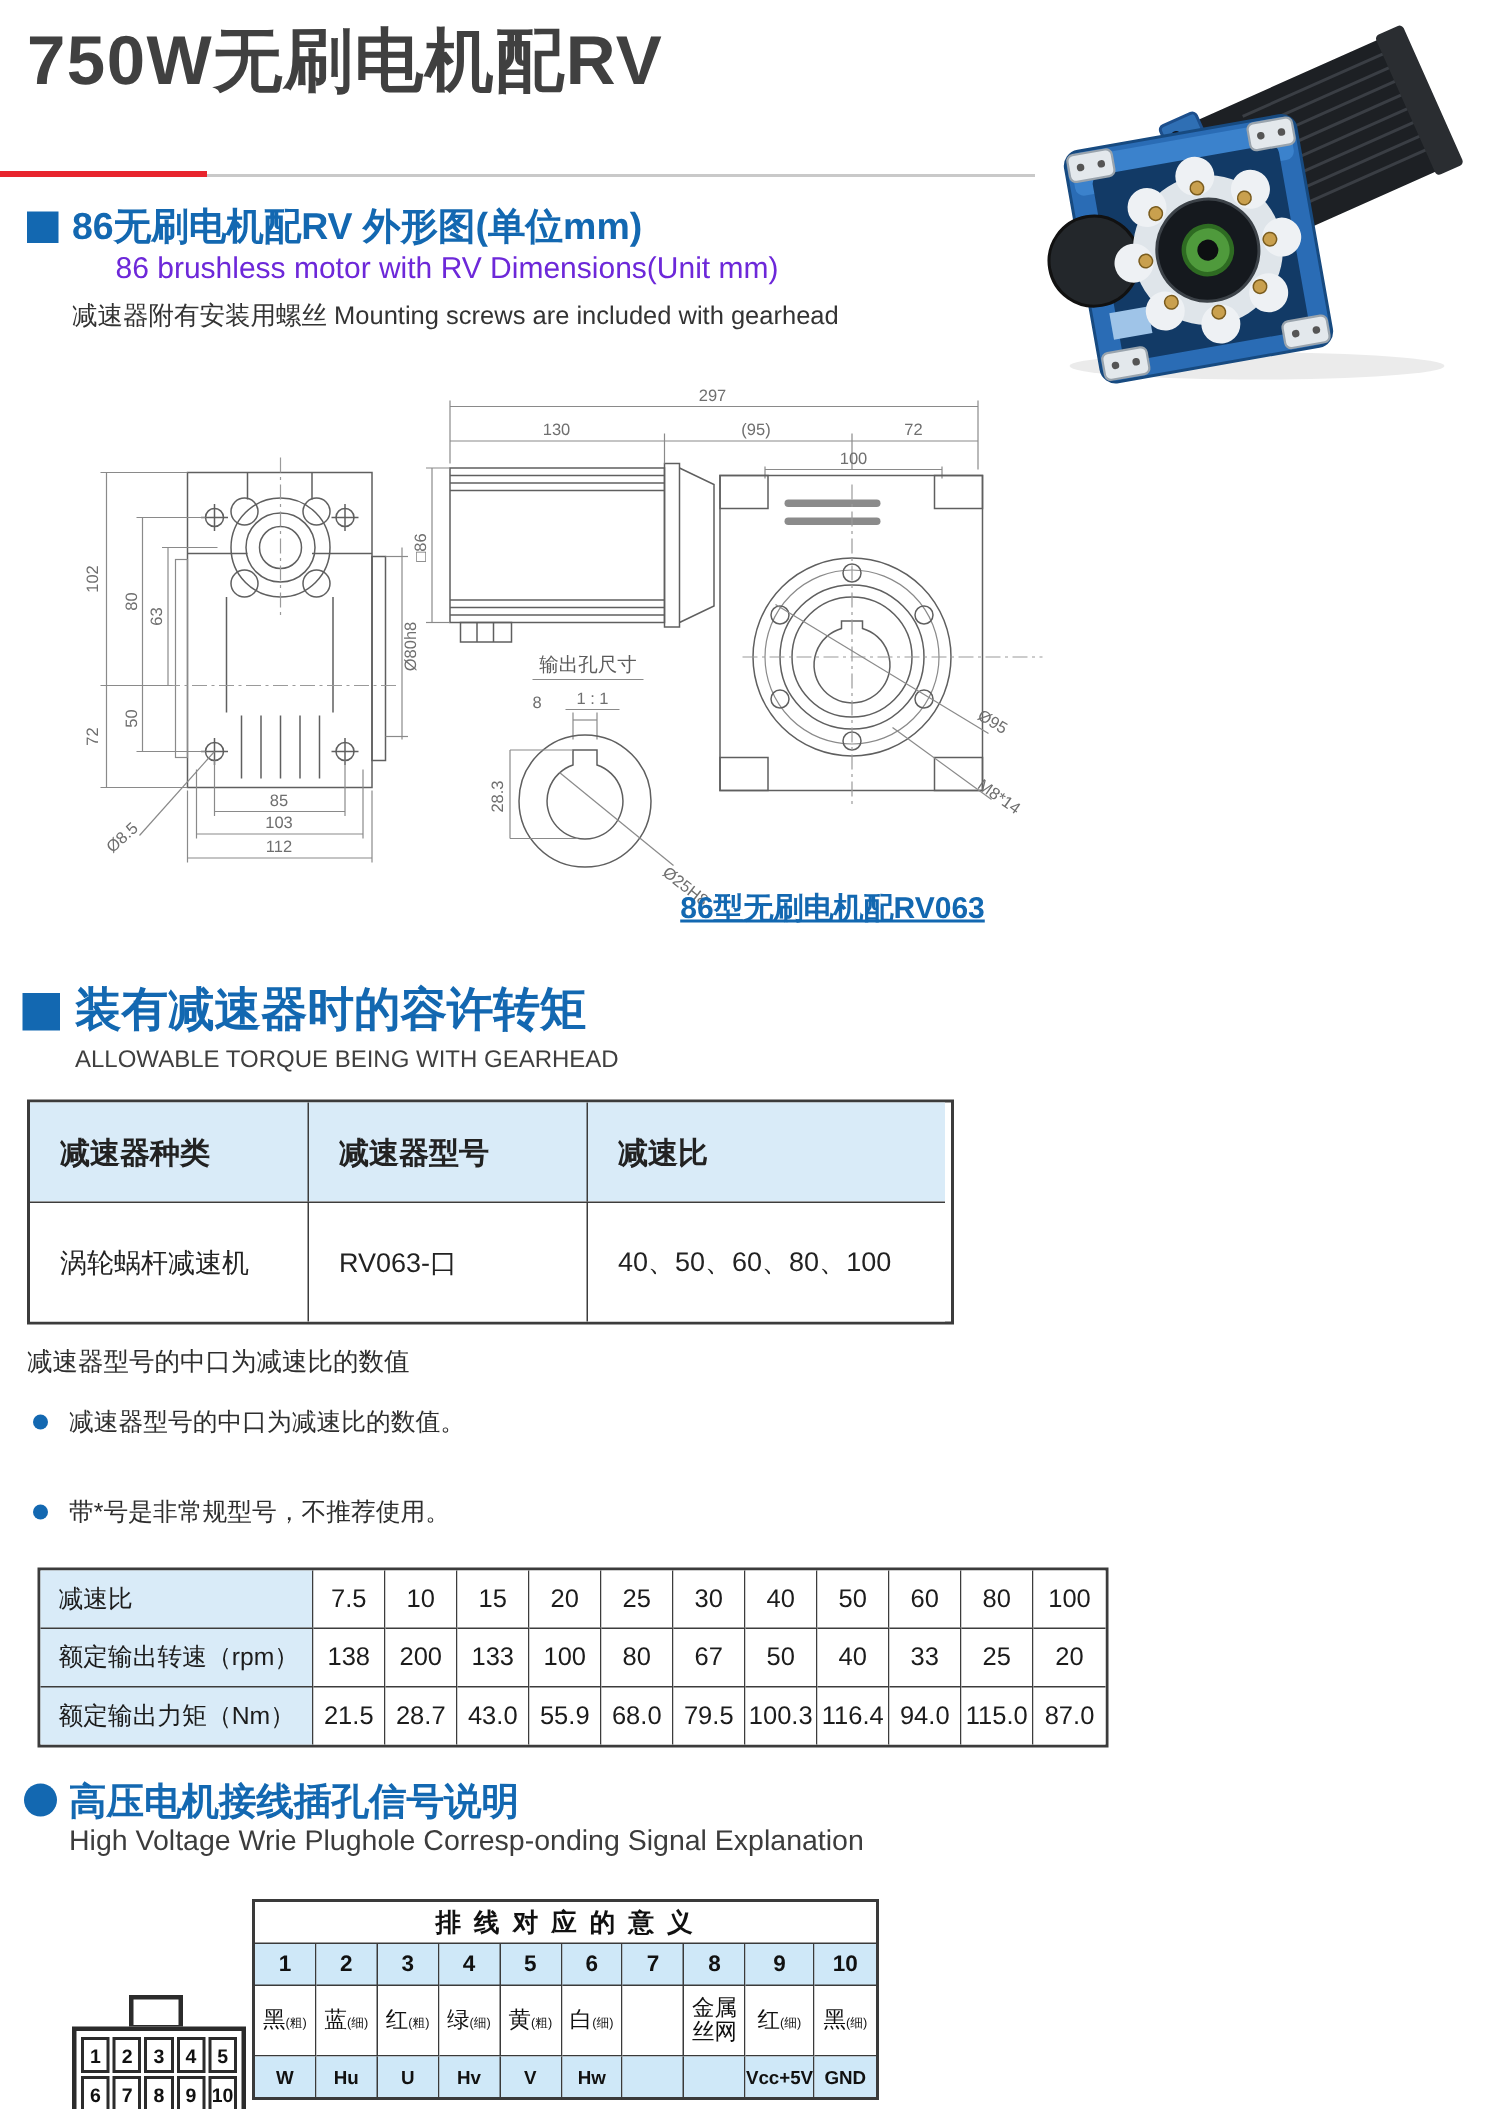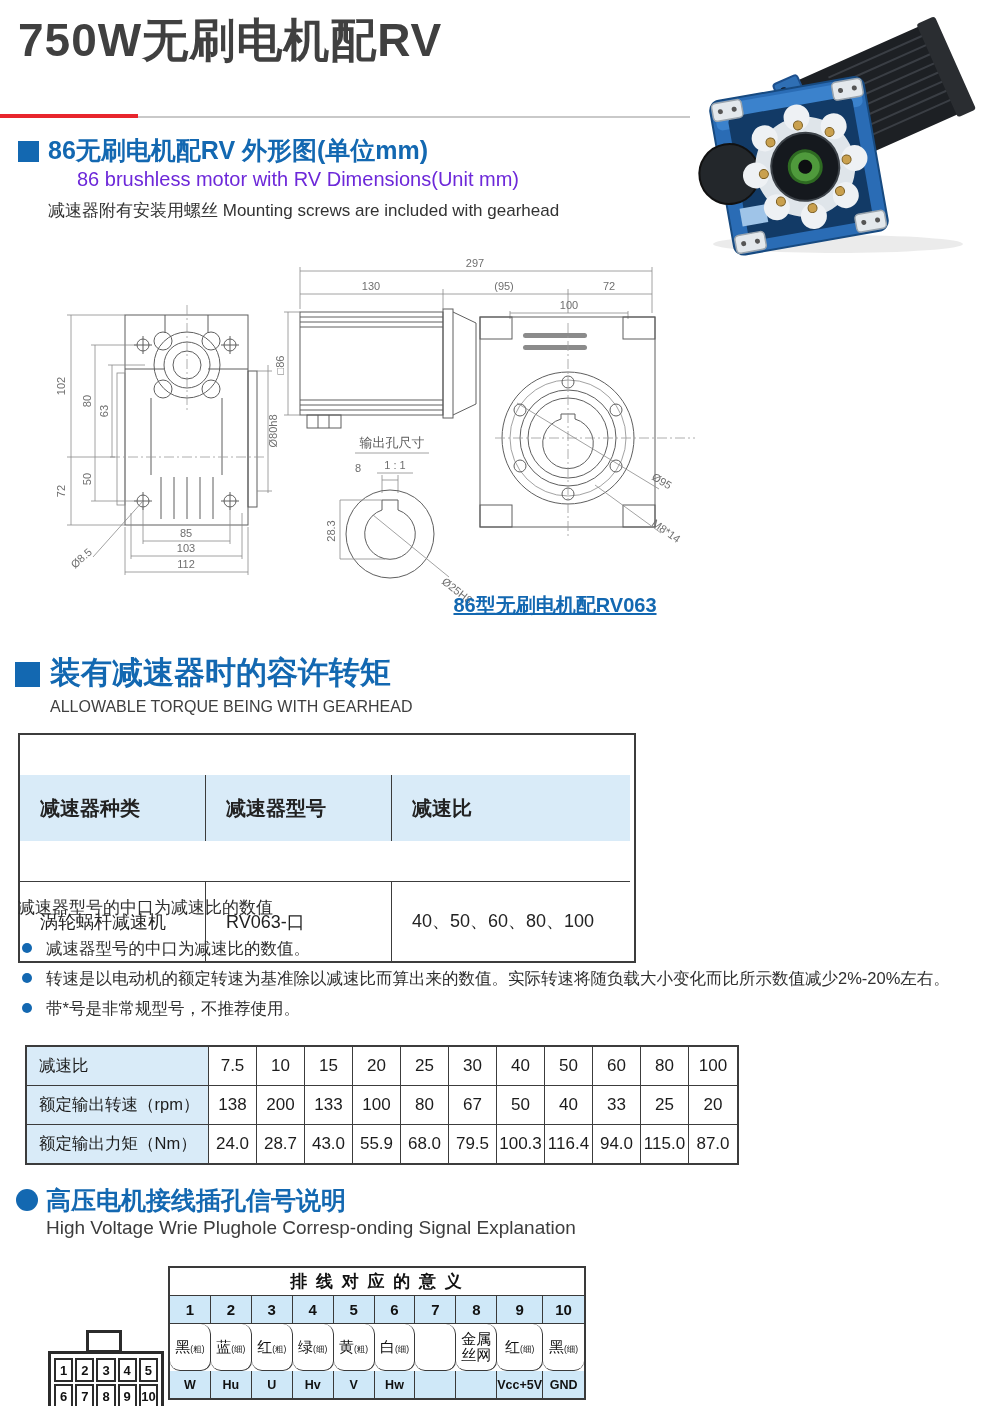--- a/index.html
+++ b/index.html
@@ -32,21 +32,21 @@
   .drawing{left:55px;top:253px;}
   .draw-caption{left:405px;top:592px;width:300px;text-align:center;font-size:20px;font-weight:bold;color:#1368b1;text-decoration:underline;}
   .dline{stroke:#5f5f5f;stroke-width:1;fill:none;}
   .dthin{stroke:#8a8a8a;stroke-width:0.8;fill:none;}
   .dcenter{stroke:#9a9a9a;stroke-width:0.8;fill:none;stroke-dasharray:10 3 2 3;}
   .dt{font-size:11px;fill:#6f6f6f;}
   .dt-zh{font-size:13px;fill:#5c5c5c;}
 
   
   .t1{left:18px;top:733px;width:614px;border:2px solid #3c3c3c;}
-  .t1 .row{display:grid;grid-template-columns:186px 186px 238px;margin-top:40px;}
+  .t1 .row{display:grid;grid-template-columns:186px 186px 238px;}
   .t1 .cell{border-right:1px solid #3c3c3c;padding-left:20px;display:flex;flex-direction:column;justify-content:center;}
   .t1 .cell:last-child{border-right:none;}
   .t1 .hrow .cell{background:#d9ebf8;height:66px;font-size:20px;font-weight:bold;color:#222;}
   .t1 .drow .cell{background:#ffffff;height:79px;font-size:18px;color:#222;border-top:1px solid #3c3c3c;}
   .t1 .ratio-line{line-height:1.45;}
 
   .t1-note{left:18px;top:896px;font-size:17px;color:#2e2e2e;}
 
   
   .bullet{display:flex;align-items:flex-start;}
@@ -65,21 +65,21 @@
   .t2 .lbl{background:#d9ebf8;justify-content:flex-start;padding-left:12px;font-size:16.5px;}
 
   
   .wtable{left:168px;top:1266px;width:414px;border:2px solid #3a3a3a;background:#fff;}
   .wtitle{height:27px;display:flex;align-items:center;justify-content:center;font-size:17px;font-weight:bold;color:#111;letter-spacing:2px;border-bottom:1.5px solid #3a3a3a;}
   .wgrid{display:grid;grid-template-columns:repeat(10,1fr);}
   .wgrid .wc{border-right:1.5px solid #3a3a3a;border-bottom:1.5px solid #3a3a3a;display:flex;align-items:center;justify-content:center;text-align:center;}
   .wgrid .wc:nth-child(10n){border-right:none;}
   .wgrid .wc.lastrow{border-bottom:none;}
   .wc.pin{height:27px;background:#cfe8f8;font-size:15px;font-weight:bold;color:#111;}
-  .wc.wire{height:46px;background:#fff;font-size:15px;color:#111;line-height:1.05;border-radius:10px;}
+  .wc.wire{height:46px;background:#fff;font-size:15px;color:#111;line-height:1.05;}
   .wc.wire .wsize{font-size:8.5px;}
   .wc.wire .wcolor{word-break:break-all;}
   .wc.sig{height:27px;background:#cfe8f8;font-size:12.5px;font-weight:bold;color:#111;}
 
   
   .connector{left:48px;top:1330px;width:112px;}
   .conn-tab{width:30px;height:17px;border:3px solid #2b2b2b;margin-left:38px;background:#fff;}
   .conn-body{width:106px;border:3px solid #2b2b2b;margin-top:-2px;background:#fff;padding:3px 2px;}
   .conn-row{display:flex;}
   .conn-cell{width:17.5px;height:20px;border:2px solid #2b2b2b;margin:1px;display:flex;align-items:center;justify-content:center;font-size:13px;font-weight:bold;color:#111;}
@@ -376,24 +376,20 @@
       </div>
     </div>
   </div>
 
   <div class="abs t1-note">减速器型号的中口为减速比的数值</div>
 
   <div class="abs bullet b1">
     <span class="bdot"></span>
     <span class="btext">减速器型号的中口为减速比的数值。</span>
   </div>
-  <div class="abs bullet b2">
-    <span class="bdot"></span>
-    <span class="btext">转速是以电动机的额定转速为基准除以减速比而算出来的数值。实际转速将随负载大小变化而比所示数值减少2%-20%左右。</span>
-  </div>
   <div class="abs bullet b3">
     <span class="bdot"></span>
     <span class="btext">带*号是非常规型号，不推荐使用。</span>
   </div>
 
   <div class="abs t2">
     <div class="row">
       <div class="c lbl">减速比</div>
       <div class="c">7.5</div>
       <div class="c">10</div>
@@ -416,21 +412,21 @@
       <div class="c">80</div>
       <div class="c">67</div>
       <div class="c">50</div>
       <div class="c">40</div>
       <div class="c">33</div>
       <div class="c">25</div>
       <div class="c">20</div>
     </div>
     <div class="row">
       <div class="c lbl">额定输出力矩（Nm）</div>
-      <div class="c">24.0</div>
+      <div class="c">21.5</div>
       <div class="c">28.7</div>
       <div class="c">43.0</div>
       <div class="c">55.9</div>
       <div class="c">68.0</div>
       <div class="c">79.5</div>
       <div class="c">100.3</div>
       <div class="c">116.4</div>
       <div class="c">94.0</div>
       <div class="c">115.0</div>
       <div class="c">87.0</div>

